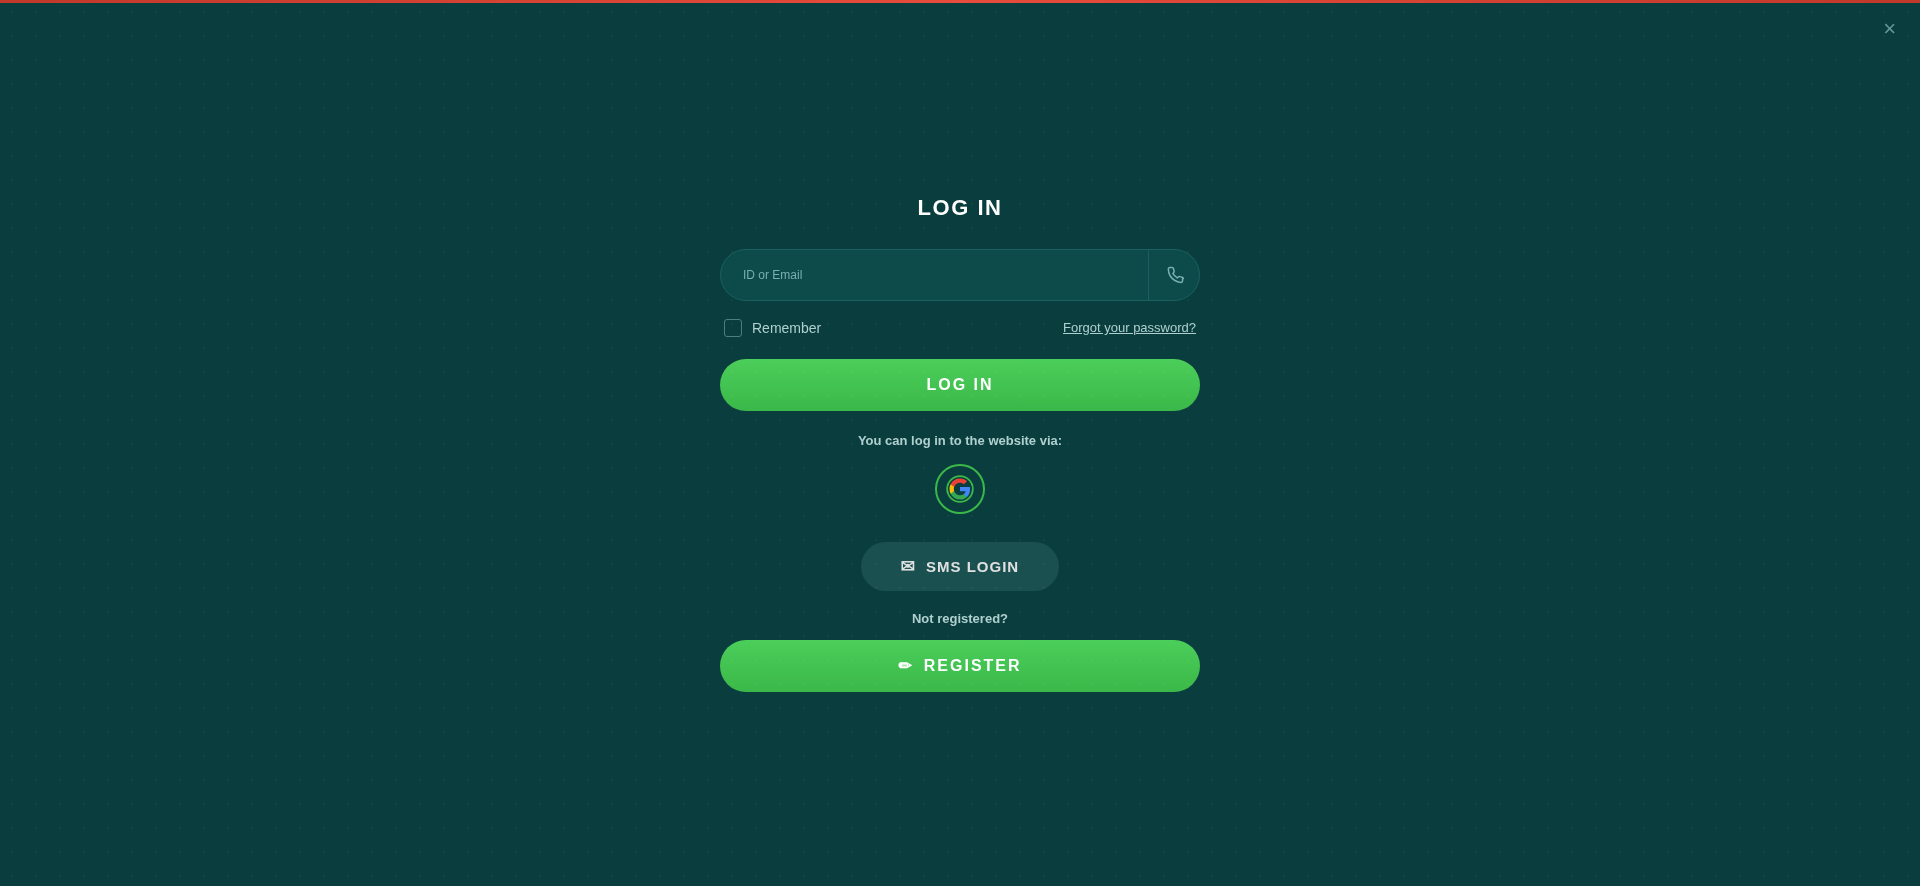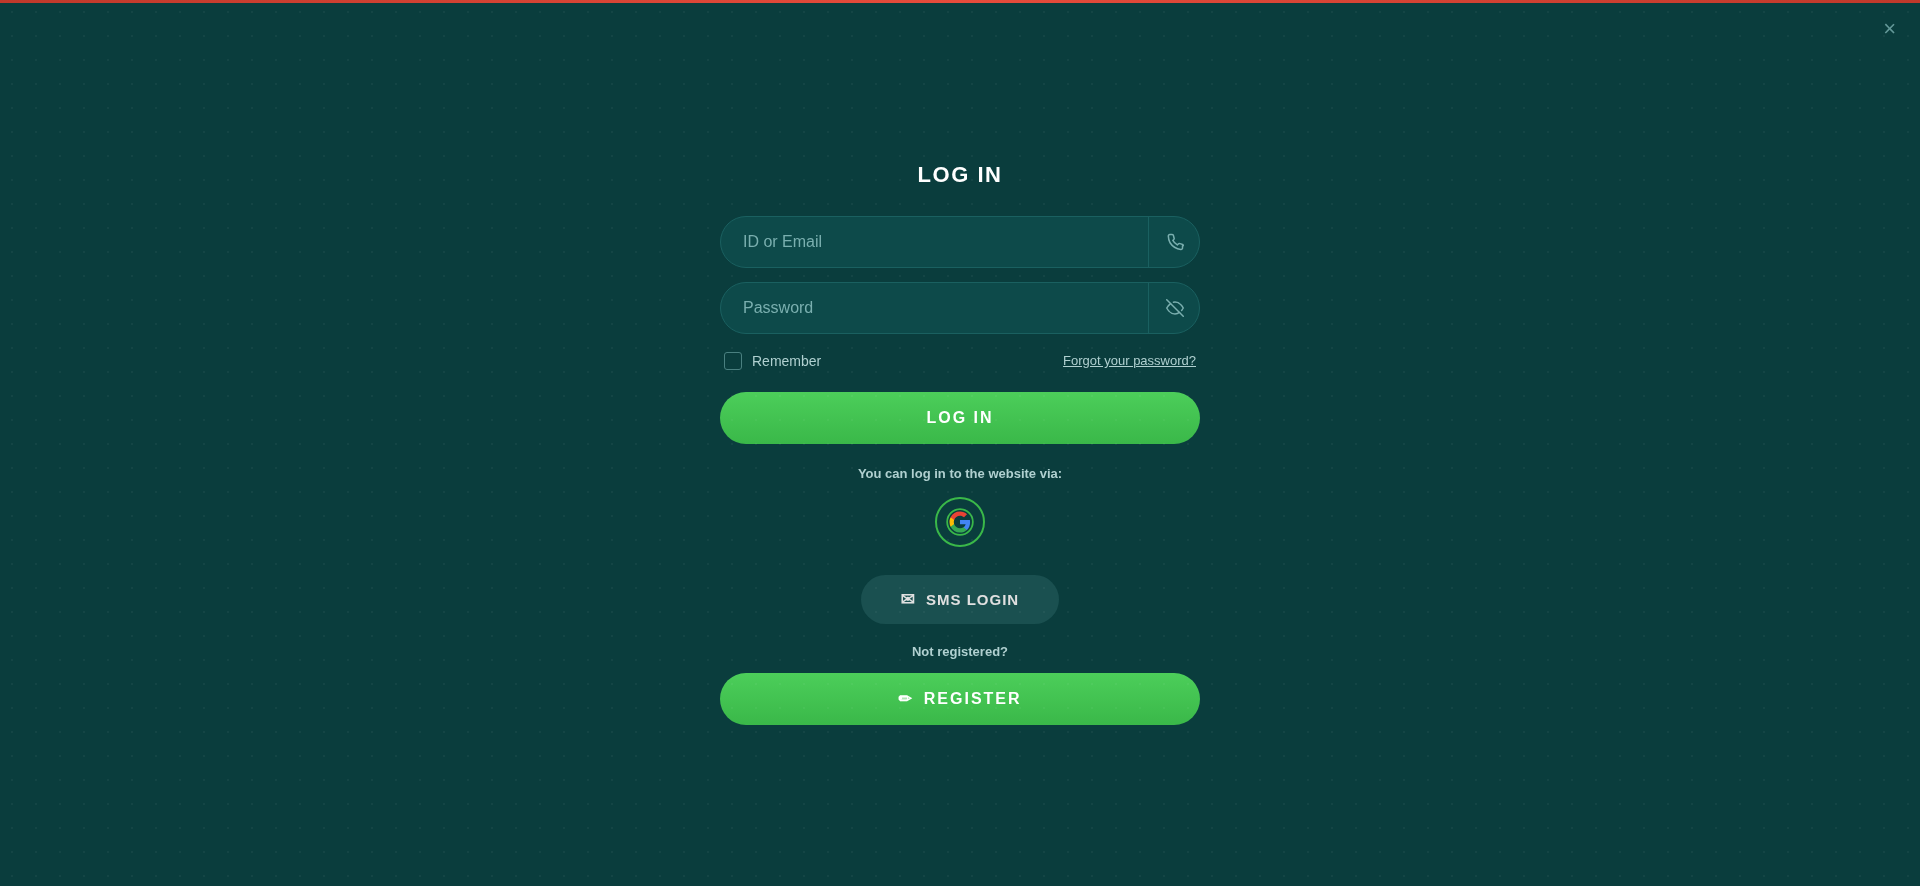--- a/index.html
+++ b/index.html
@@ -77,21 +77,21 @@
       margin-bottom: 14px;
     }
 
     .input-field {
       width: 100%;
       height: 52px;
       background: #0d4a4a;
       border: 1.5px solid #1a6060;
       border-radius: 28px;
       color: #b0d0d0;
-      font-size: 16px;
+      font-size: 12px;
       padding: 0 50px 0 22px;
       outline: none;
     }
 
     .input-field::placeholder {
       color: #7aafaf;
     }
 
     .input-icon {
       position: absolute;
@@ -259,31 +259,20 @@
   <div class="input-wrapper">
     <input class="input-field" type="text" placeholder="ID or Email" style="">
     <div class="input-icon">
 
       <svg width="18" height="18" viewBox="0 0 24 24" fill="none" stroke="#7aafaf" stroke-width="2" stroke-linecap="round" stroke-linejoin="round">
         <path d="M22 16.92v3a2 2 0 0 1-2.18 2A19.79 19.79 0 0 1 11.39 19a19.5 19.5 0 0 1-6-6A19.79 19.79 0 0 1 3.12 4.18 2 2 0 0 1 5.09 2h3a2 2 0 0 1 2 1.72c.127.96.361 1.903.7 2.81a2 2 0 0 1-.45 2.11L9.09 9.91a16 16 0 0 0 6 6l1.27-1.27a2 2 0 0 1 2.11-.45c.907.339 1.85.573 2.81.7A2 2 0 0 1 23 17v-.08z"></path>
       </svg>
     </div>
   </div>
 
-  <div class="input-wrapper">
-    <input class="input-field" type="password" placeholder="Password" style="">
-    <div class="input-icon">
-
-      <svg width="18" height="18" viewBox="0 0 24 24" fill="none" stroke="#7aafaf" stroke-width="2" stroke-linecap="round" stroke-linejoin="round">
-        <path d="M17.94 17.94A10.07 10.07 0 0 1 12 20c-7 0-11-8-11-8a18.45 18.45 0 0 1 5.06-5.94"></path>
-        <path d="M9.9 4.24A9.12 9.12 0 0 1 12 4c7 0 11 8 11 8a18.5 18.5 0 0 1-2.16 3.19"></path>
-        <line x1="1" y1="1" x2="23" y2="23"></line>
-      </svg>
-    </div>
-  </div>
 
   <div class="remember-row">
     <div class="remember-left">
       <input type="checkbox" class="remember-checkbox" style="">
       <span class="remember-label">Remember</span>
     </div>
     <a class="forgot-link">Forgot your password?</a>
   </div>
 
   <button class="login-btn">LOG IN</button>

